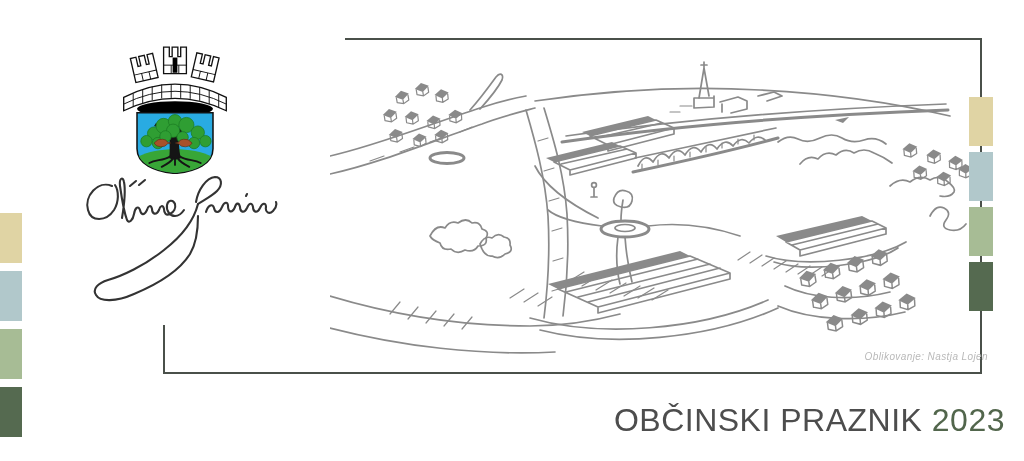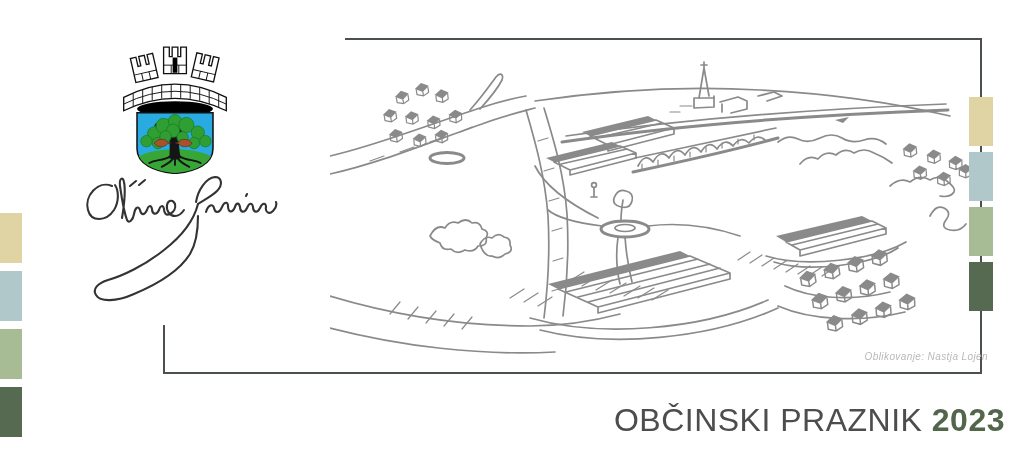--- a/index.html
+++ b/index.html
@@ -9,21 +9,21 @@
   .frame{position:absolute;background:var(--frame-color,#4a504a);}
   .sq-col{position:absolute;display:flex;flex-direction:column;}
   .sq-col.left{left:0;top:213px;gap:8px;}
   .sq-col.left .sq{width:22px;height:50px;}
   .sq-col.right{left:969px;top:97px;gap:6px;}
   .sq-col.right .sq{width:24px;height:49px;}
   .credit{position:absolute;right:49px;top:351px;font-size:10px;font-style:italic;
           letter-spacing:.4px;color:var(--credit-color,#b9b9b9);white-space:nowrap;}
   .title{position:absolute;right:32px;top:402px;font-size:32px;letter-spacing:.5px;
          color:var(--title-color,#4d4d4d);white-space:nowrap;font-weight:400;}
-  .title .year{font-weight:700;color:var(--year-color,#52664c);}
+  .title .year{font-weight:400;color:var(--year-color,#52664c);}
   
   .sk{fill:none;stroke:var(--sketch-color,#8a8a8a);stroke-width:1.7;stroke-linecap:round;stroke-linejoin:round;}
   .skt{fill:none;stroke:var(--sketch-color,#8a8a8a);stroke-width:3;stroke-linecap:round;}
   .skh{fill:none;stroke:var(--sketch-color,#8a8a8a);stroke-width:1.2;stroke-linecap:round;}
   .skf{fill:var(--sketch-color,#8a8a8a);stroke:none;}
   .hs{fill:none;stroke:var(--sketch-color,#8a8a8a);stroke-width:1.1;stroke-linecap:round;}
   .hf{fill:var(--sketch-color,#8a8a8a);}
   
   .sig{fill:none;stroke:#333;stroke-width:2.1;stroke-linecap:round;stroke-linejoin:round;}
 </style>

